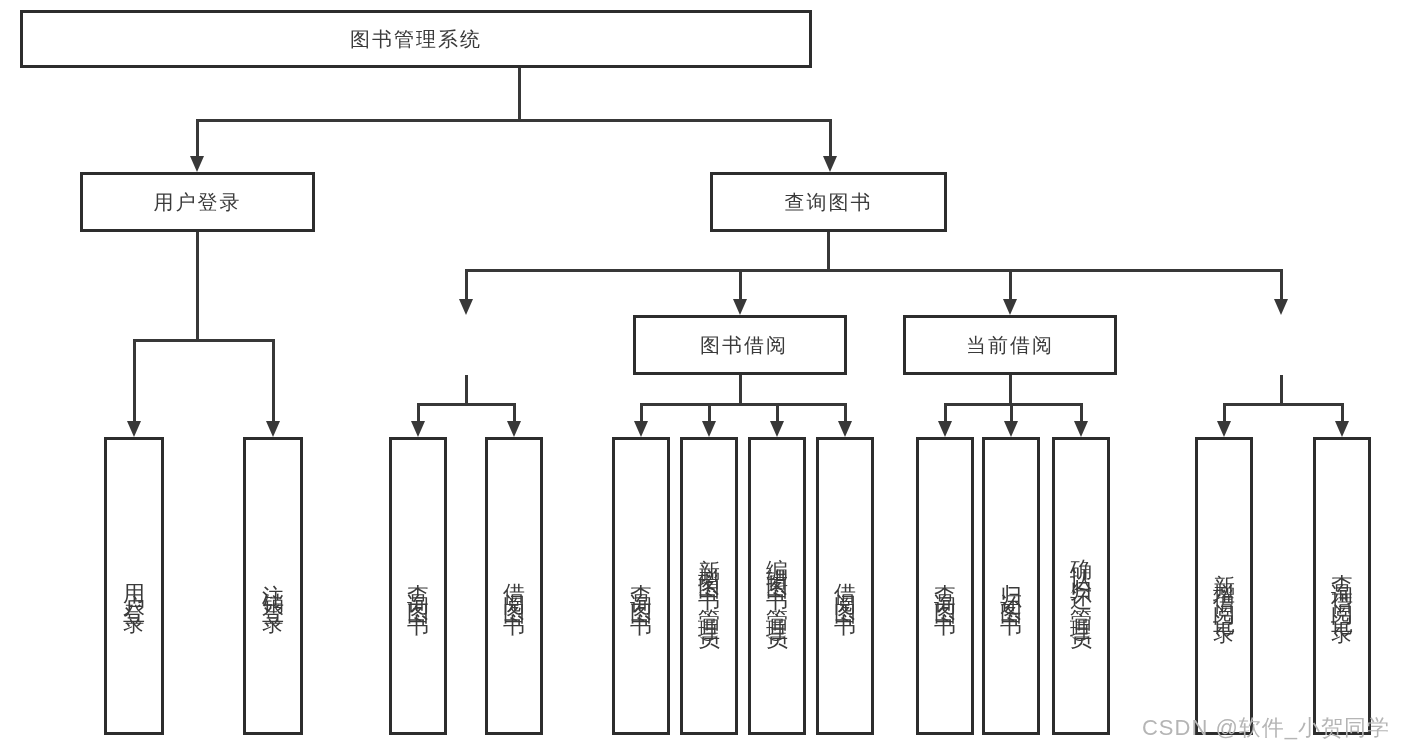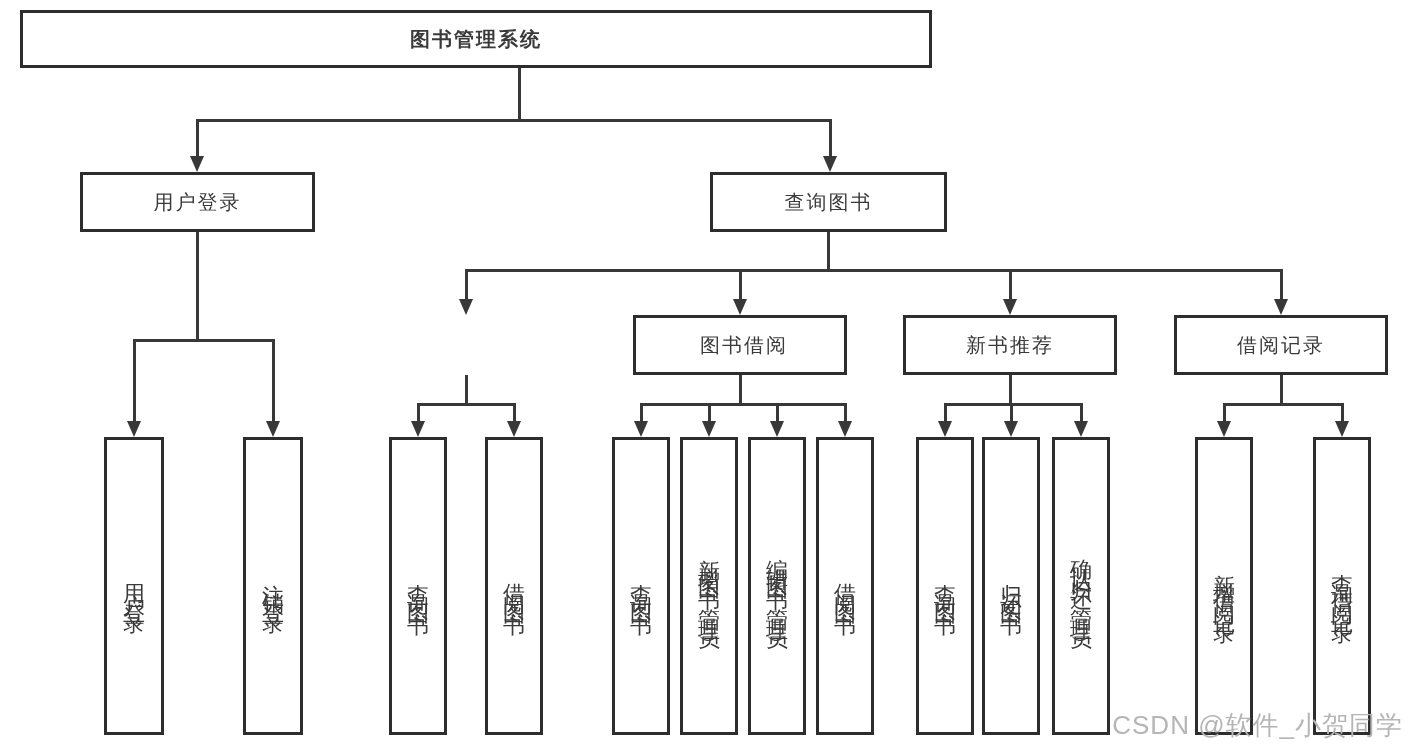--- a/index.html
+++ b/index.html
@@ -23,30 +23,30 @@
   .vbox span{
     writing-mode:vertical-rl;text-orientation:mixed;
     font-size:22px;line-height:1;letter-spacing:10px;white-space:nowrap;
   }
   .vl{position:absolute;width:3px;background:var(--line);}
   .hl{position:absolute;height:3px;background:var(--line);}
   .ah{position:absolute;width:0;height:0;
       border-left:7px solid transparent;border-right:7px solid transparent;
       border-top:16px solid var(--line);}
   #watermark{
-    position:absolute;right:2px;bottom:4px;z-index:5;
-    font-size:26px;letter-spacing:1px;color:var(--watermark);
+    position:absolute;right:15px;bottom:4px;z-index:5;
+    font-size:22px;letter-spacing:1px;color:var(--watermark);
   }
 </style>
 </head>
 <body>
 
 <div id="chart">
 
-  <div class="box" style="left:20px;top:10px;width:912px;height:58px;font-weight:bold;">图书管理系统</div>
+  <div class="box" style="left:20px;top:10px;width:792px;height:58px;">图书管理系统</div>
 
   <div class="vl" style="left:518px;top:68px;height:53px;"></div>
   <div class="hl" style="left:196px;top:119px;width:636px;"></div>
   <div class="vl" style="left:196px;top:119px;height:39px;"></div>
   <div class="ah" style="left:190px;top:156px;"></div>
   <div class="vl" style="left:829px;top:119px;height:39px;"></div>
   <div class="ah" style="left:823px;top:156px;"></div>
 
   <div class="box" style="left:80px;top:172px;width:235px;height:60px;">用户登录</div>
   <div class="box" style="left:710px;top:172px;width:237px;height:60px;">查询图书</div>
@@ -63,22 +63,21 @@
   <div class="vl" style="left:465px;top:269px;height:30px;"></div>
   <div class="ah" style="left:459px;top:299px;"></div>
   <div class="vl" style="left:739px;top:269px;height:30px;"></div>
   <div class="ah" style="left:733px;top:299px;"></div>
   <div class="vl" style="left:1009px;top:269px;height:30px;"></div>
   <div class="ah" style="left:1003px;top:299px;"></div>
   <div class="vl" style="left:1280px;top:269px;height:30px;"></div>
   <div class="ah" style="left:1274px;top:299px;"></div>
 
   <div class="box" style="left:633px;top:315px;width:214px;height:60px;padding-left:8px;">图书借阅</div>
-  <div class="box" style="left:903px;top:315px;width:214px;height:60px;">新书推荐</div>
-  <div class="box" style="left:1174px;top:315px;width:214px;height:60px;">借阅记录</div>
+  <div class="box" style="left:903px;top:315px;width:214px;height:60px;">当前借阅</div>
 
   <div class="vl" style="left:465px;top:375px;height:31px;"></div>
   <div class="hl" style="left:417px;top:403px;width:99px;"></div>
   <div class="vl" style="left:417px;top:403px;height:18px;"></div>
   <div class="ah" style="left:411px;top:421px;"></div>
   <div class="vl" style="left:513px;top:403px;height:18px;"></div>
   <div class="ah" style="left:507px;top:421px;"></div>
 
   <div class="vl" style="left:739px;top:375px;height:31px;"></div>
   <div class="hl" style="left:640px;top:403px;width:206px;"></div>

